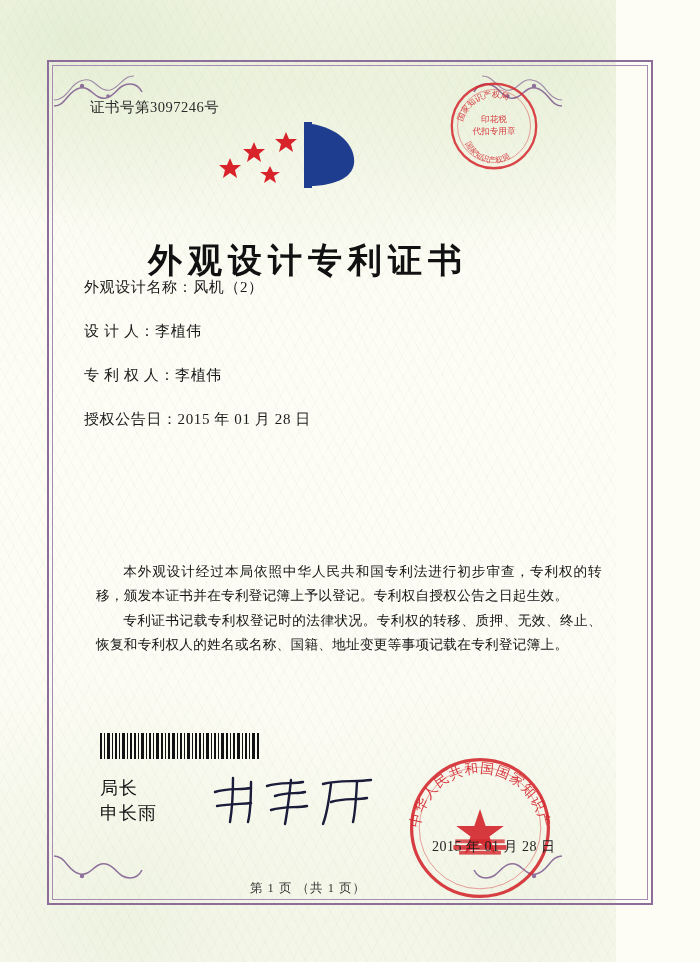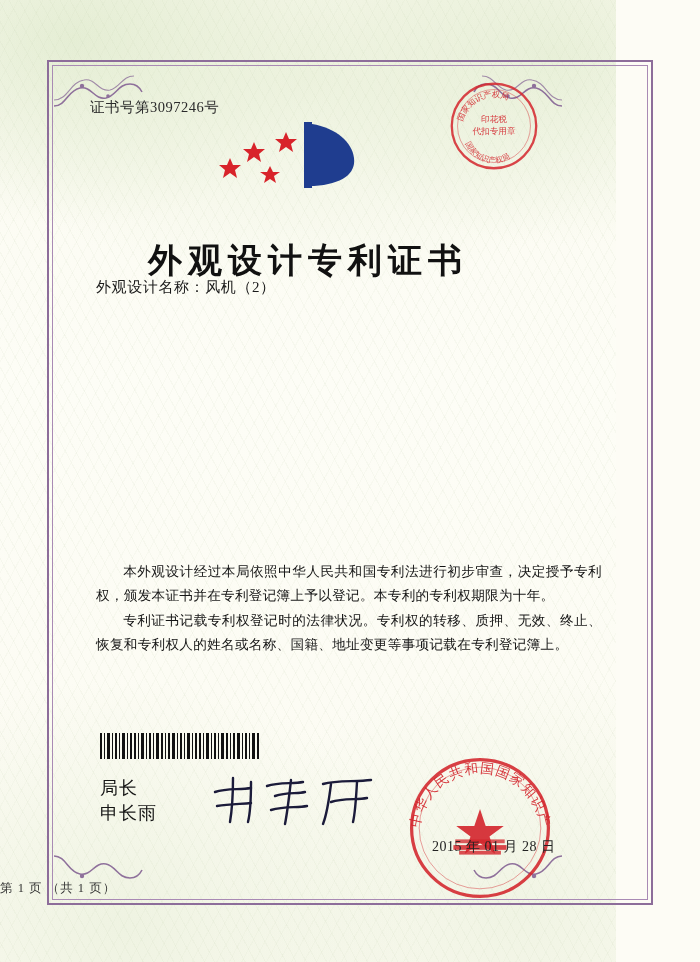--- a/index.html
+++ b/index.html
@@ -101,21 +101,21 @@
   .seal-top {
     position: absolute;
     right: 74px;
     top: 78px;
     width: 96px;
     height: 96px;
   }
 
   .fields {
     position: absolute;
-    left: 96px;
+    left: 84px;
     top: 278px;
     width: 510px;
   }
   .field {
     font-size: 15px;
     color: #1a1a1a;
     margin-bottom: 25px;
     letter-spacing: 0.6px;
     white-space: nowrap;
   }
@@ -179,20 +179,21 @@
     font-size: 14px;
     color: #232323;
     letter-spacing: 0.5px;
   }
 
   .page-foot {
     position: absolute;
     left: 0;
     right: 0;
     top: 880px;
+    text-align: center;
     font-size: 12.5px;
     color: #333;
     letter-spacing: 1px;
   }
 </style>
 </head>
 <body>
 
 <div class="page">
 
@@ -250,24 +251,33 @@
       <textPath href="#arcBot" startOffset="12%">国家知识产权局</textPath>
     </text>
   </svg>
 
   <div class="title">外观设计专利证书</div>
 
   <div class="fields">
     <div class="field">
       <span class="lbl">外观设计名称：</span><span class="val">风机（2）</span>
     </div>
+    <div class="field">
+      <span class="lbl">设 计 人：</span><span class="val">李植伟</span>
+    </div>
+    <div class="field">
+      <span class="lbl">专 利 权 人：</span><span class="val">李植伟</span>
+    </div>
+    <div class="field">
+      <span class="lbl">授权公告日：</span><span class="val">2015 年 01 月 28 日</span>
+    </div>
   </div>
 
   <div class="paras">
-    <p>本外观设计经过本局依照中华人民共和国专利法进行初步审查，决定授予专利权，颁发本证书并在专利登记簿上予以登记。本专利的专利权期限为十年。</p>
+    <p>本外观设计经过本局依照中华人民共和国专利法进行初步审查，专利权的转移，颁发本证书并在专利登记簿上予以登记。专利权自授权公告之日起生效。</p>
     <p>专利证书记载专利权登记时的法律状况。专利权的转移、质押、无效、终止、恢复和专利权人的姓名或名称、国籍、地址变更等事项记载在专利登记簿上。</p>
   </div>
 
   <svg class="barcode" viewBox="0 0 160 26">
     <g fill="#111">
       <rect x="0" y="0" width="2" height="26"></rect>
         <rect x="4" y="0" width="1" height="26"></rect>
       <rect x="7" y="0" width="3" height="26"></rect>
         <rect x="12" y="0" width="1" height="26"></rect>
       <rect x="15" y="0" width="2" height="26"></rect>

